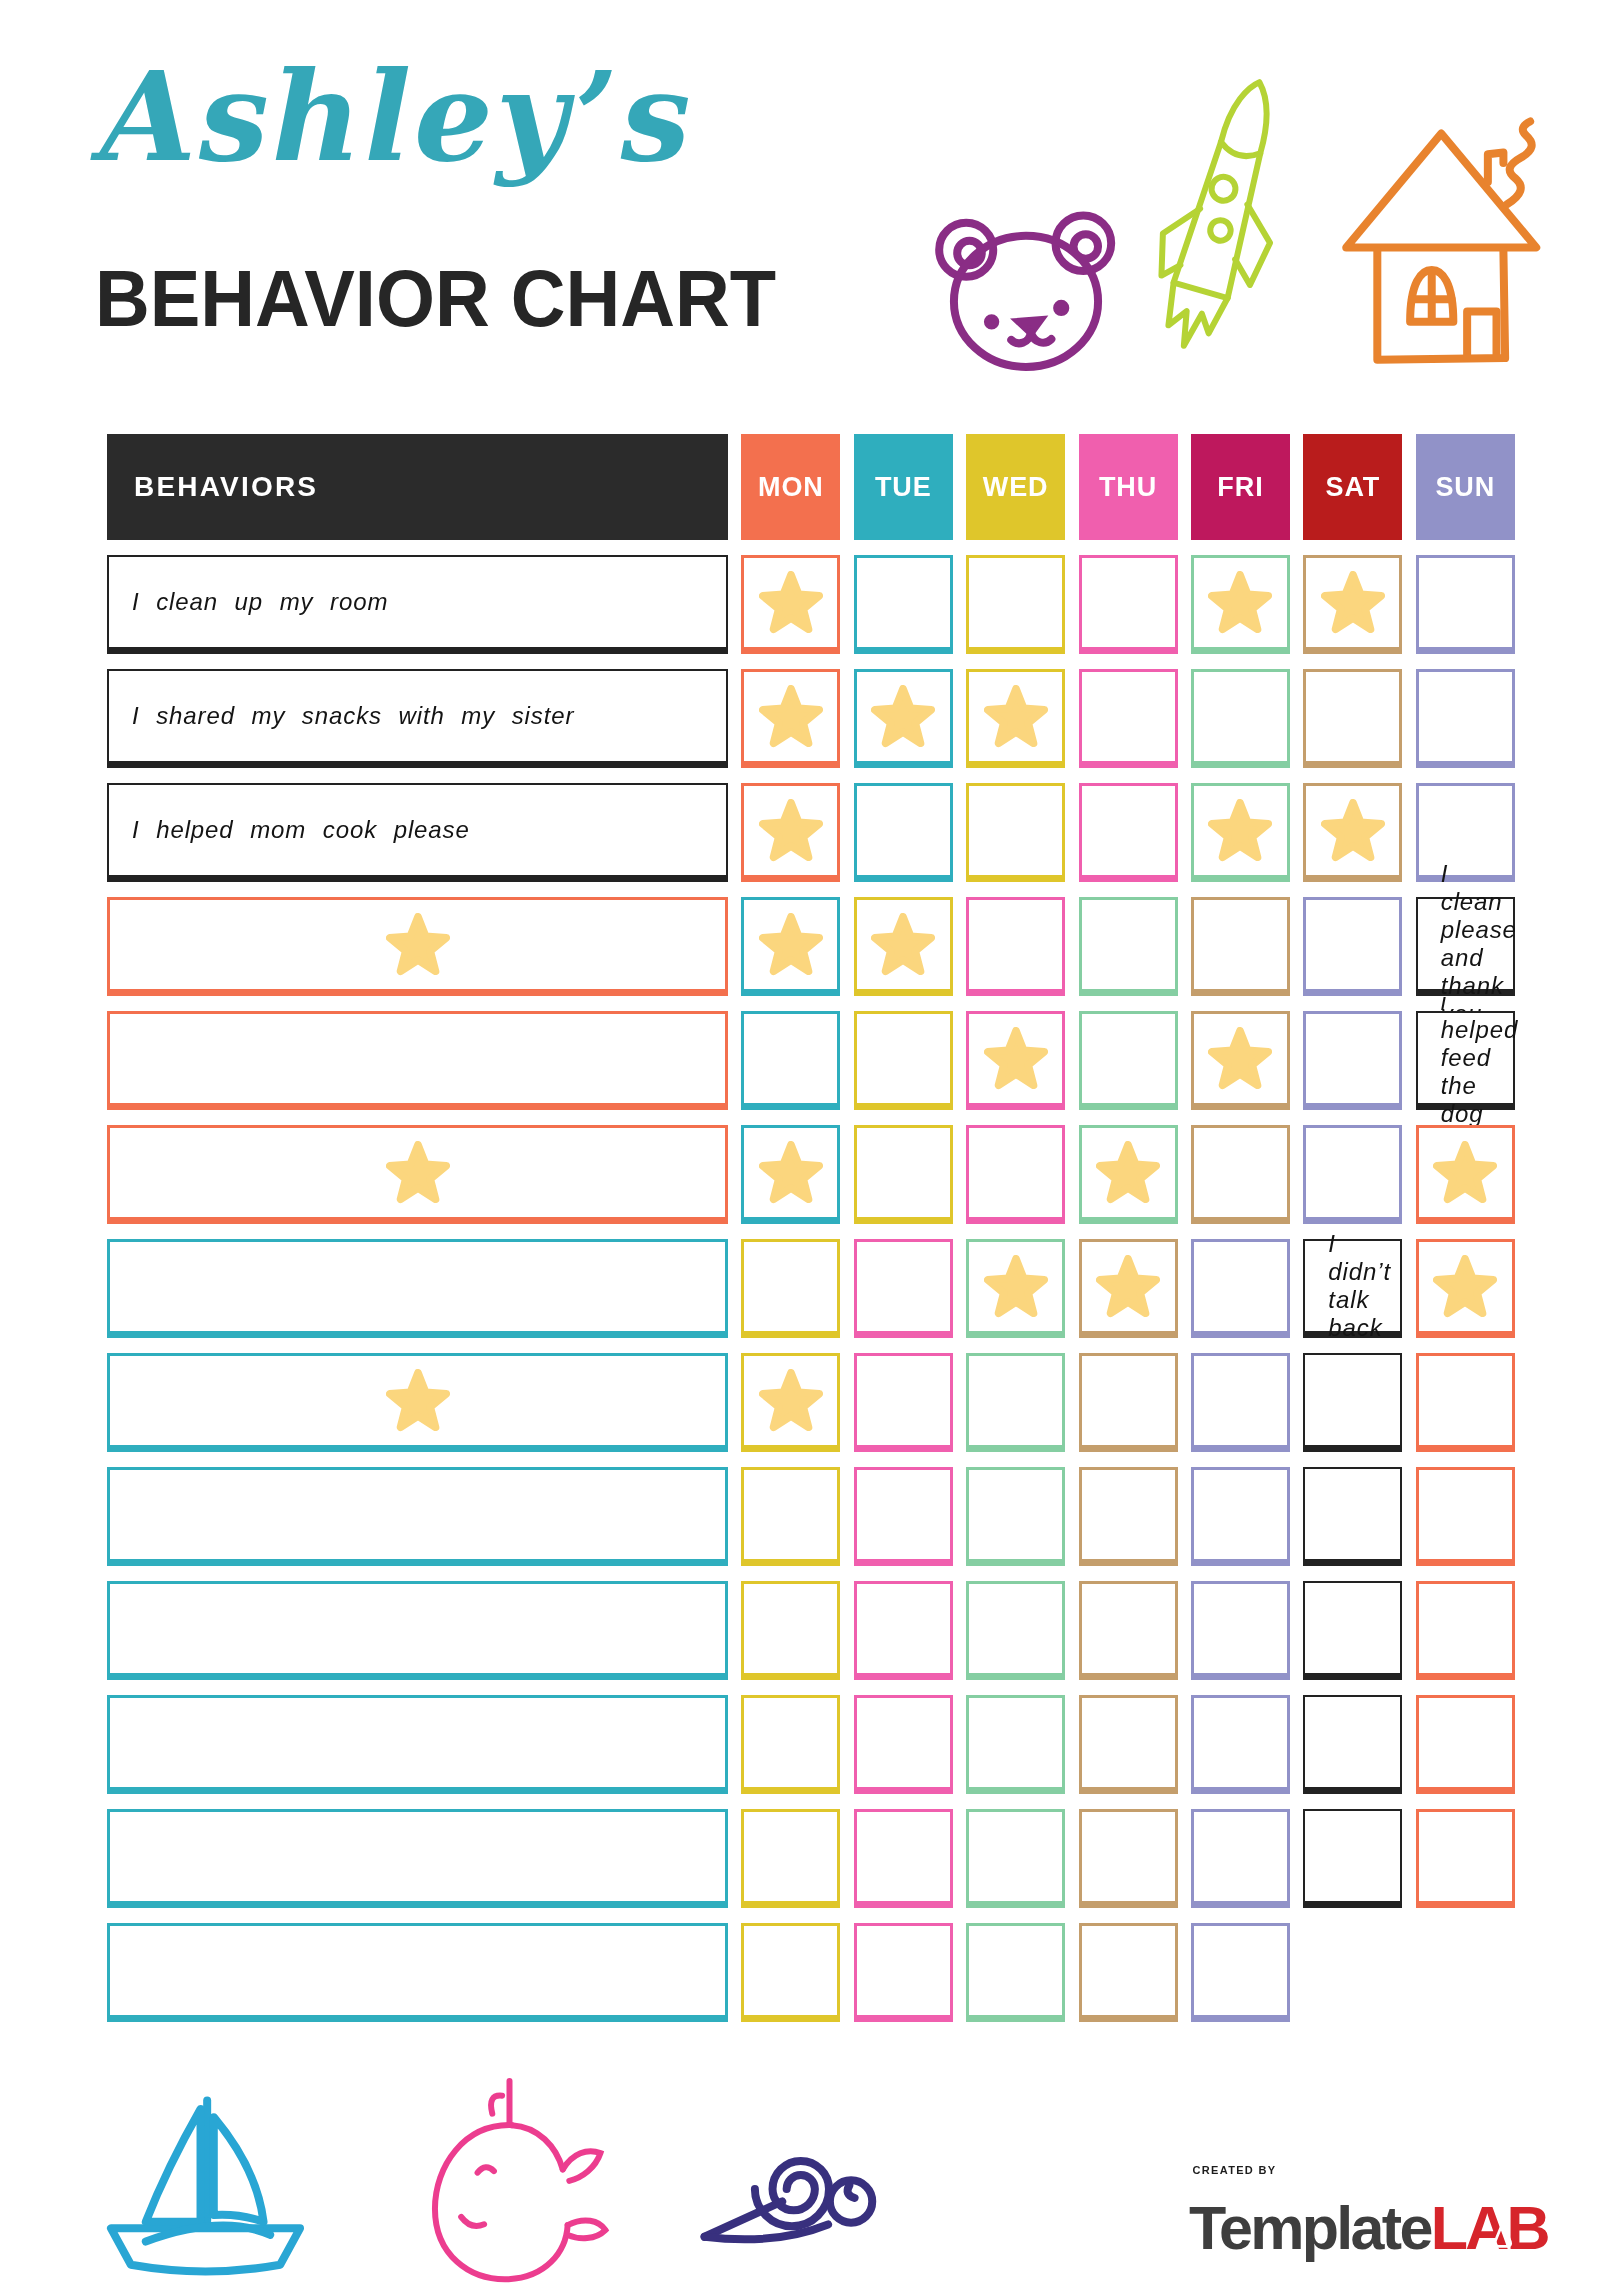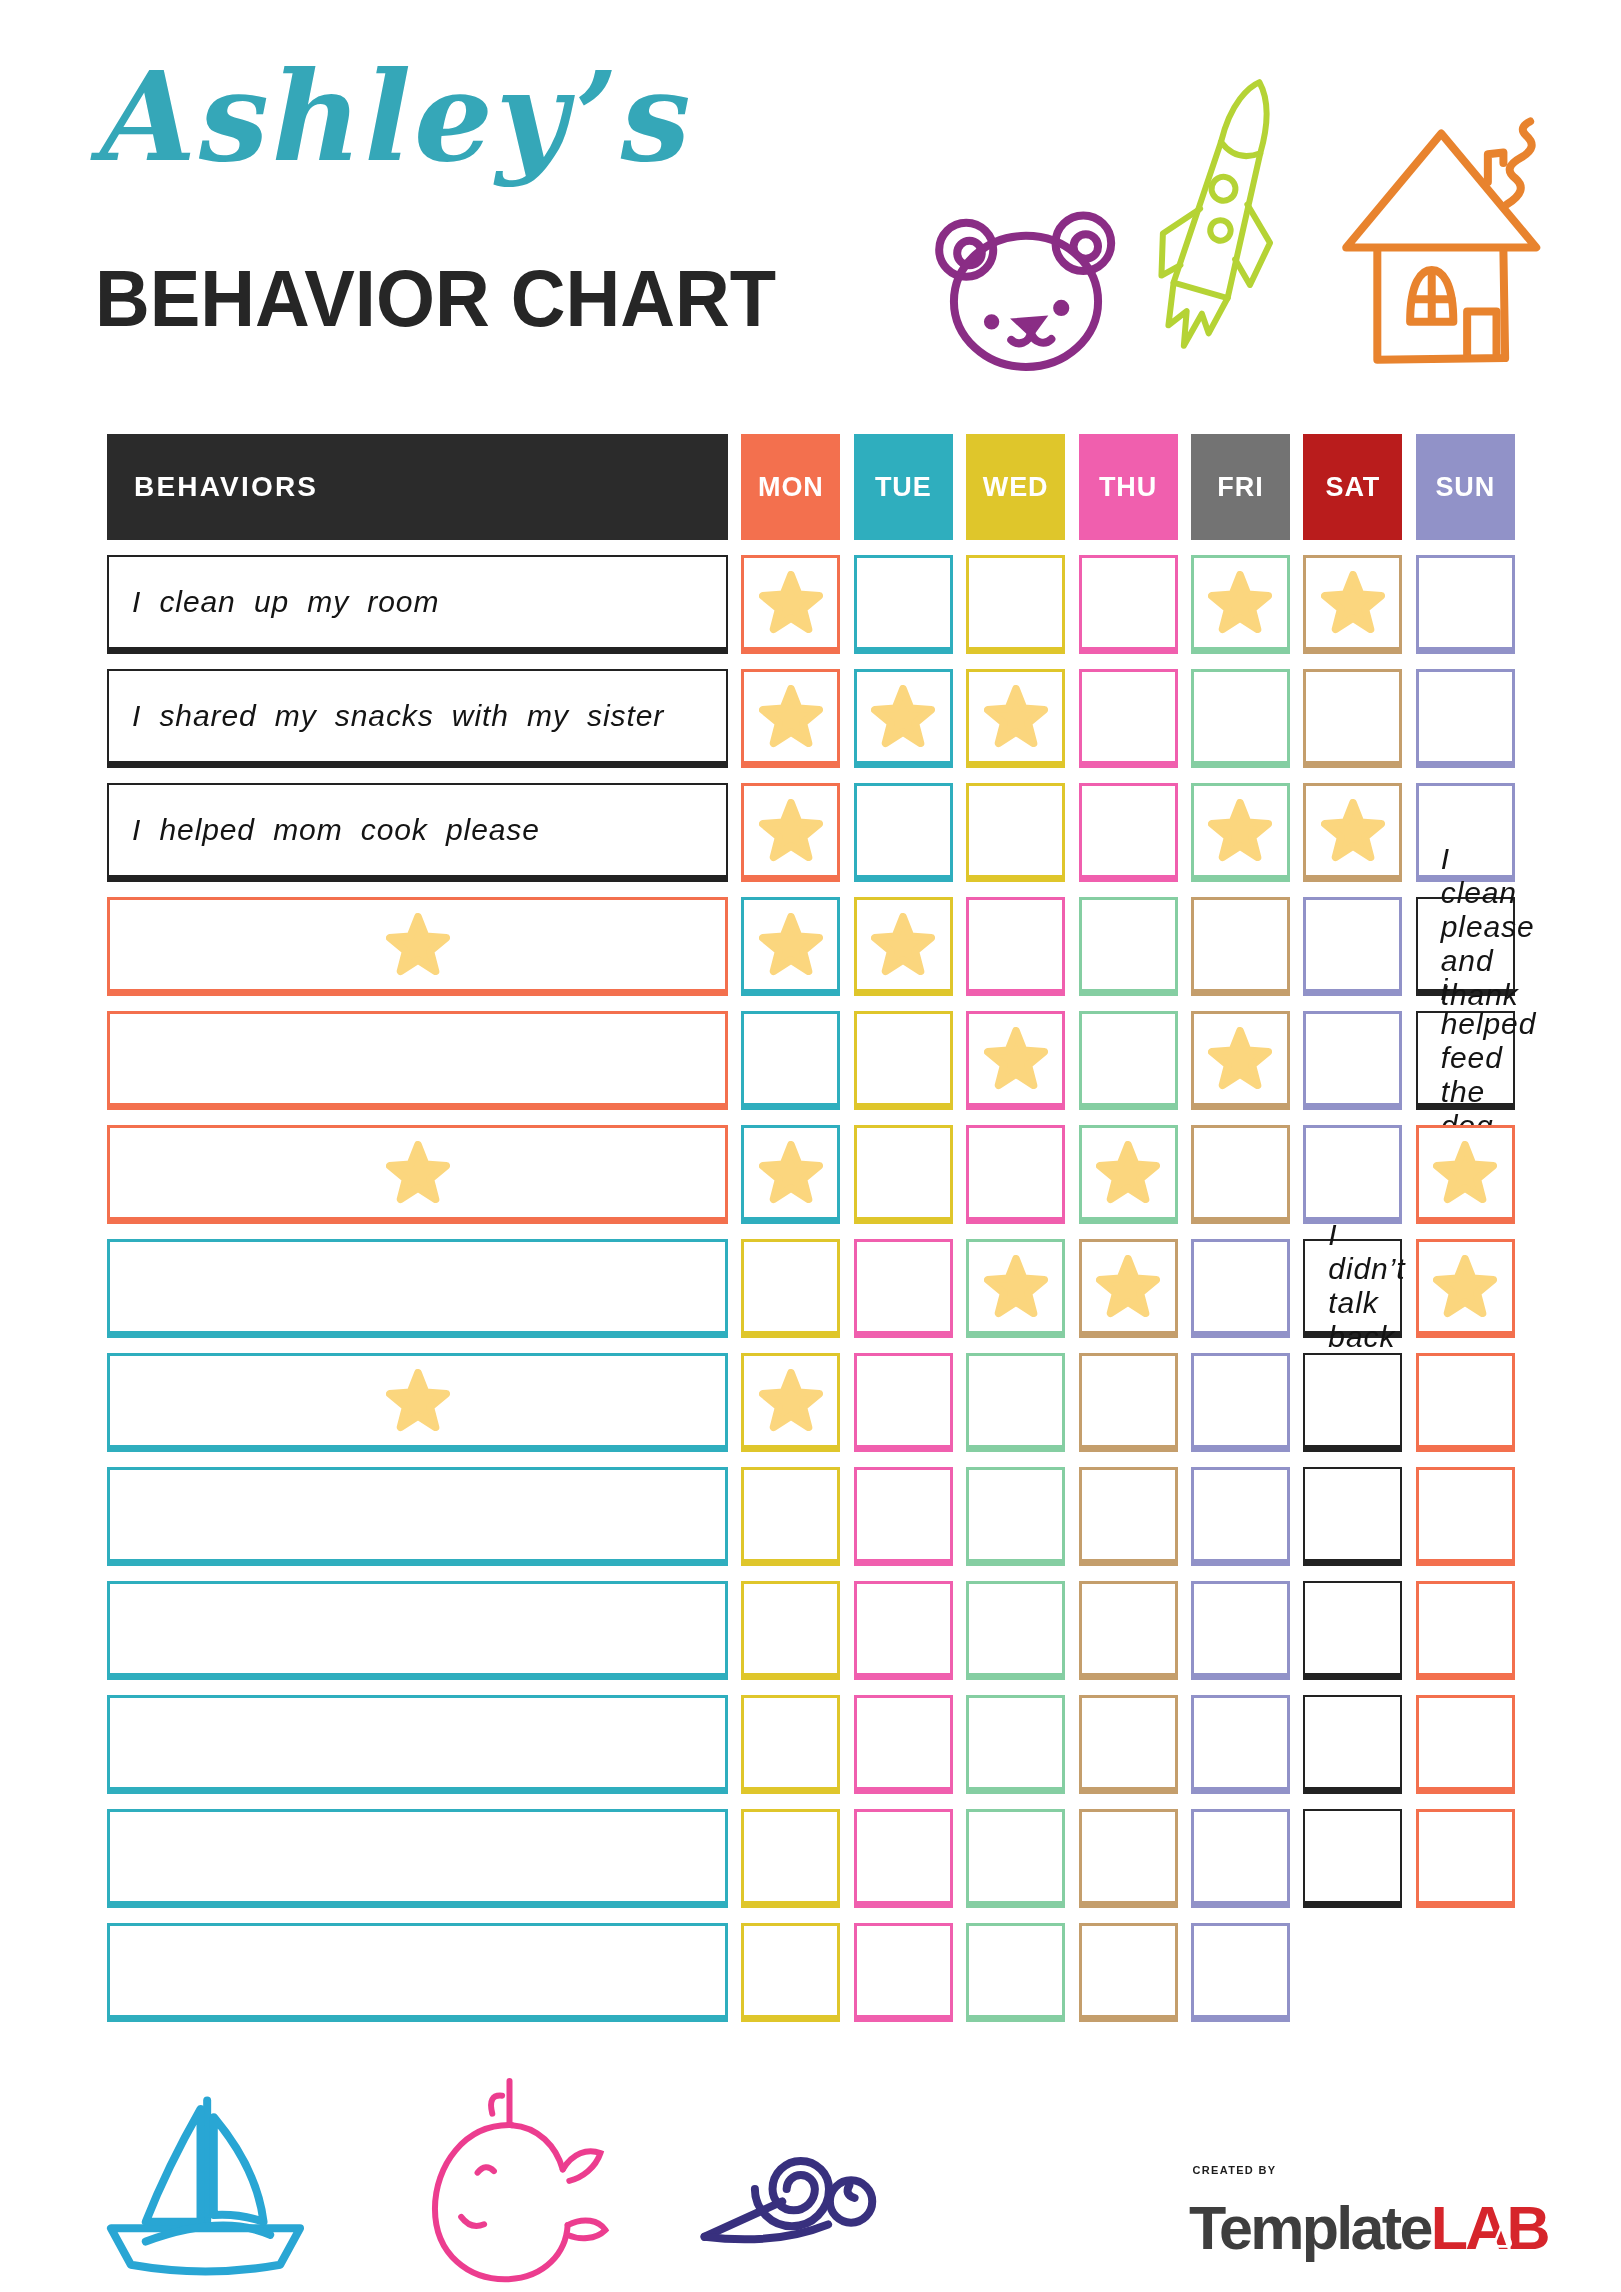--- a/index.html
+++ b/index.html
@@ -36,21 +36,21 @@
     display:flex;align-items:center;justify-content:center;
     color:#ffffff;font-weight:bold;font-size:27px;letter-spacing:0.9px;
   }
   .hcell.behaviors{
     background:var(--header-bg);justify-content:flex-start;
     padding-left:27px;font-size:28px;letter-spacing:2.2px;
   }
   .cell-label{
     background:#fff;border:2.7px solid var(--row-border);border-bottom-width:7.2px;
     display:flex;align-items:center;padding-left:23px;box-sizing:border-box;
-    font-style:italic;font-size:30px;letter-spacing:0.9px;word-spacing:9px;color:#141414;
+    font-style:italic;font-size:24px;letter-spacing:0.9px;word-spacing:9px;color:#141414;
   }
   .cell-day{
     background:#fff;border:3.6px solid;border-bottom-width:7.2px;box-sizing:border-box;
     display:flex;align-items:center;justify-content:center;
   }
   .star{width:64px;height:64px;}
   .star path{fill:var(--star);stroke:var(--star);stroke-width:12;stroke-linejoin:round;}
   
   .brand{position:absolute;left:1189px;top:2164px;}
   .created-by{font-size:11px;font-weight:bold;letter-spacing:1.3px;color:#1d1d1d;margin:0 0 1.8px 3.6px;}
@@ -105,21 +105,21 @@
     </g>
   </svg>
 
   <section class="chart-grid">
     <div class="hcell behaviors">BEHAVIORS</div>
 
   <div class="hcell" style="background: rgb(243, 112, 78);">MON</div>
       <div class="hcell" style="background: rgb(47, 174, 190);">TUE</div>
       <div class="hcell" style="background: rgb(223, 198, 43);">WED</div>
       <div class="hcell" style="background: rgb(240, 95, 174);">THU</div>
-      <div class="hcell" style="background: #737373;">FRI</div>
+      <div class="hcell" style="background: #be185d;">FRI</div>
       <div class="hcell" style="background: #b91c1c;">SAT</div>
       <div class="hcell" style="background: rgb(145, 146, 200);">SUN</div>
       <div class="cell-label">I clean up my room</div>
       <div class="cell-day" style="border-color: rgb(243, 112, 78);">
         <svg class="star" viewBox="0 0 100 100">
       <path d="M50 6 L61.8 36.3 L94.1 38.8 L69.1 59.5 L77.3 91 L50 73.5 L22.7 91 L30.9 59.5 L5.9 38.8 L38.2 36.3 Z"></path>
     </svg>
       </div>
       <div class="cell-day" style="border-color: rgb(47, 174, 190);"></div>
       <div class="cell-day" style="border-color: rgb(223, 198, 43);"></div>

